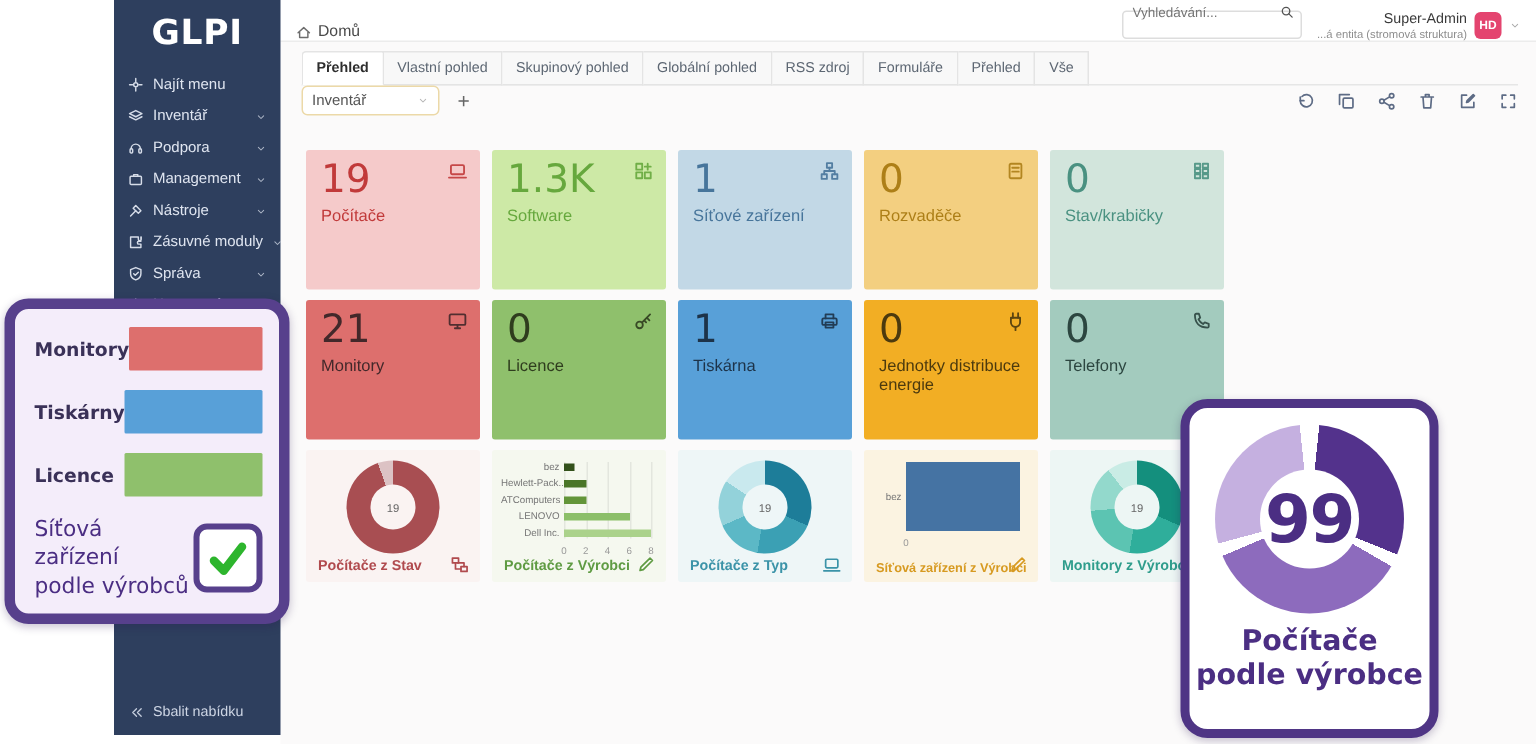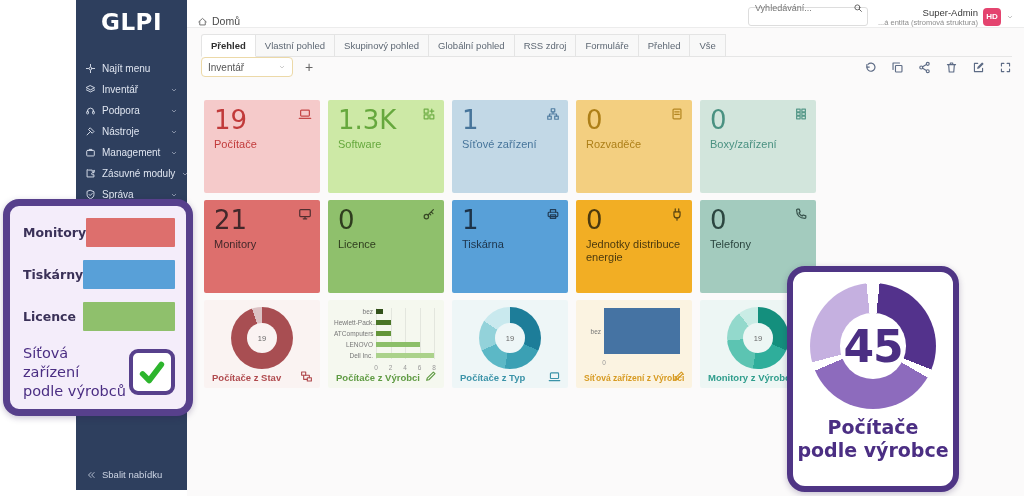--- a/index.html
+++ b/index.html
@@ -3,21 +3,21 @@
 <meta charset="utf-8">
 <style>
   *{margin:0;padding:0;box-sizing:border-box}
   html,body{width:1024px;height:496px;overflow:hidden}
   body{position:relative;font-family:"Liberation Sans",sans-serif;background:#fff}
   svg{display:block;width:100%;height:100%;fill:none;stroke:currentColor;stroke-width:1.4;stroke-linecap:round;stroke-linejoin:round}
 
   
   .sidebar{position:absolute;left:76px;top:0;width:111px;height:490px;background:#2e3f5e;z-index:2}
   .logo{padding:9px 0 7px;text-align:center;font-size:23px;font-weight:800;color:#fff;letter-spacing:.5px;font-family:"DejaVu Sans",sans-serif}
-  .menu{margin-top:16px}
+  .menu{margin-top:4px}
   .menu-item{display:flex;align-items:center;gap:6px;padding:5px 9px;font-size:10px;color:#dfe5f0;cursor:pointer;white-space:nowrap}
   .mi{width:11px;height:11px;flex:none;opacity:.95}
   .chev{margin-left:auto;width:8px;height:8px;opacity:.7;flex:none}
   .collapse{position:absolute;bottom:10px;left:10px;display:flex;gap:6px;align-items:center;font-size:9.5px;color:#cdd5e4;cursor:pointer}
   .collapse .mi{width:10px;height:10px}
 
   
   .main{position:absolute;left:187px;top:0;right:0;bottom:0;background:#fbfafa}
   .topbar{position:absolute;top:0;left:0;right:0;height:28px;background:#fff;border-bottom:1px solid #ececec;display:flex;align-items:flex-end;padding:0 10px}
   .breadcrumb{display:flex;align-items:center;gap:4px;font-size:10.5px;color:#4a4a4a;cursor:pointer}
@@ -118,39 +118,39 @@
       <span>Podpora</span>
       <span class="chev">
           <svg viewBox="0 0 16 16">
             <path d="M4.5 6.5 8 10l3.5-3.5"></path>
           </svg>
         </span>
     </div>
     <div class="menu-item">
       <span class="mi">
           <svg viewBox="0 0 16 16">
+            <rect x="2.5" y="5" width="11" height="8" rx="1"></rect>
+            <path d="M6 5V3.5h4V5"></path>
+          </svg>
+        </span>
+      <span>Management</span>
+      <span class="chev">
+          <svg viewBox="0 0 16 16">
+            <path d="M4.5 6.5 8 10l3.5-3.5"></path>
+          </svg>
+        </span>
+    </div>
+    <div class="menu-item">
+      <span class="mi">
+          <svg viewBox="0 0 16 16">
             <path d="M3 13l5-5"></path>
             <path d="M8 3l5 5-2.5 2.5L5.5 5.5z"></path>
           </svg>
         </span>
       <span>Nástroje</span>
-      <span class="chev">
-          <svg viewBox="0 0 16 16">
-            <path d="M4.5 6.5 8 10l3.5-3.5"></path>
-          </svg>
-        </span>
-    </div>
-    <div class="menu-item">
-      <span class="mi">
-          <svg viewBox="0 0 16 16">
-            <rect x="2.5" y="5" width="11" height="8" rx="1"></rect>
-            <path d="M6 5V3.5h4V5"></path>
-          </svg>
-        </span>
-      <span>Management</span>
       <span class="chev">
           <svg viewBox="0 0 16 16">
             <path d="M4.5 6.5 8 10l3.5-3.5"></path>
           </svg>
         </span>
     </div>
     <div class="menu-item">
       <span class="mi">
           <svg viewBox="0 0 16 16">
             <path d="M5.5 3h5v2a1.4 1.4 0 102.8 0V3H13v4h-2a1.4 1.4 0 100 2.8h2V13H3V3z"></path>
@@ -340,21 +340,21 @@
       <div class="big-label">Rozvaděče</div>
       <span class="card-ic">
           <svg viewBox="0 0 16 16">
             <rect x="3.5" y="2.5" width="9" height="11" rx="1"></rect>
             <path d="M5.5 5.5h5M5.5 8.5h5"></path>
           </svg>
         </span>
     </div>
     <div class="card big-card c5 r1" style="background: rgb(210, 229, 220); color: rgb(74, 145, 129);">
       <div class="big-num">0</div>
-      <div class="big-label">Boxy/zařízení</div>
+      <div class="big-label">Stav/krabičky</div>
       <span class="card-ic">
           <svg viewBox="0 0 16 16">
             <rect x="3" y="2.5" width="4" height="3"></rect>
             <rect x="9" y="2.5" width="4" height="3"></rect>
             <rect x="3" y="6.5" width="4" height="3"></rect>
             <rect x="9" y="6.5" width="4" height="3"></rect>
             <rect x="3" y="10.5" width="4" height="3"></rect>
             <rect x="9" y="10.5" width="4" height="3"></rect>
           </svg>
         </span>
@@ -548,20 +548,20 @@
       <svg viewBox="0 0 16 16" style="color: rgb(45, 181, 45);">
           <path d="M3 9l3.5 3.5L13 4"></path>
         </svg>
     </div>
   </div>
 </div>
 
 <div class="score-box" style="border-color: rgb(79, 53, 133);">
   <div class="score-donut" style="background: conic-gradient(rgb(255, 255, 255) 0deg, rgb(255, 255, 255) 6deg, rgb(83, 50, 140) 6deg, rgb(83, 50, 140) 112deg, rgb(255, 255, 255) 112deg, rgb(255, 255, 255) 120deg, rgb(141, 107, 189) 120deg, rgb(141, 107, 189) 247deg, rgb(255, 255, 255) 247deg, rgb(255, 255, 255) 255deg, rgb(197, 176, 224) 255deg, rgb(197, 176, 224) 354deg, rgb(255, 255, 255) 354deg, rgb(255, 255, 255) 360deg);">
     <div class="score-hole">
-      <span class="score-value" style="color: rgb(75, 46, 131);">45</span>
+      <span class="score-value" style="color: rgb(75, 46, 131);">99</span>
     </div>
   </div>
   <div class="score-caption" style="color: rgb(75, 46, 131);">
     <div>Počítače</div>
     <div>podle výrobce</div>
   </div>
 </div>
 
 </body></html>

